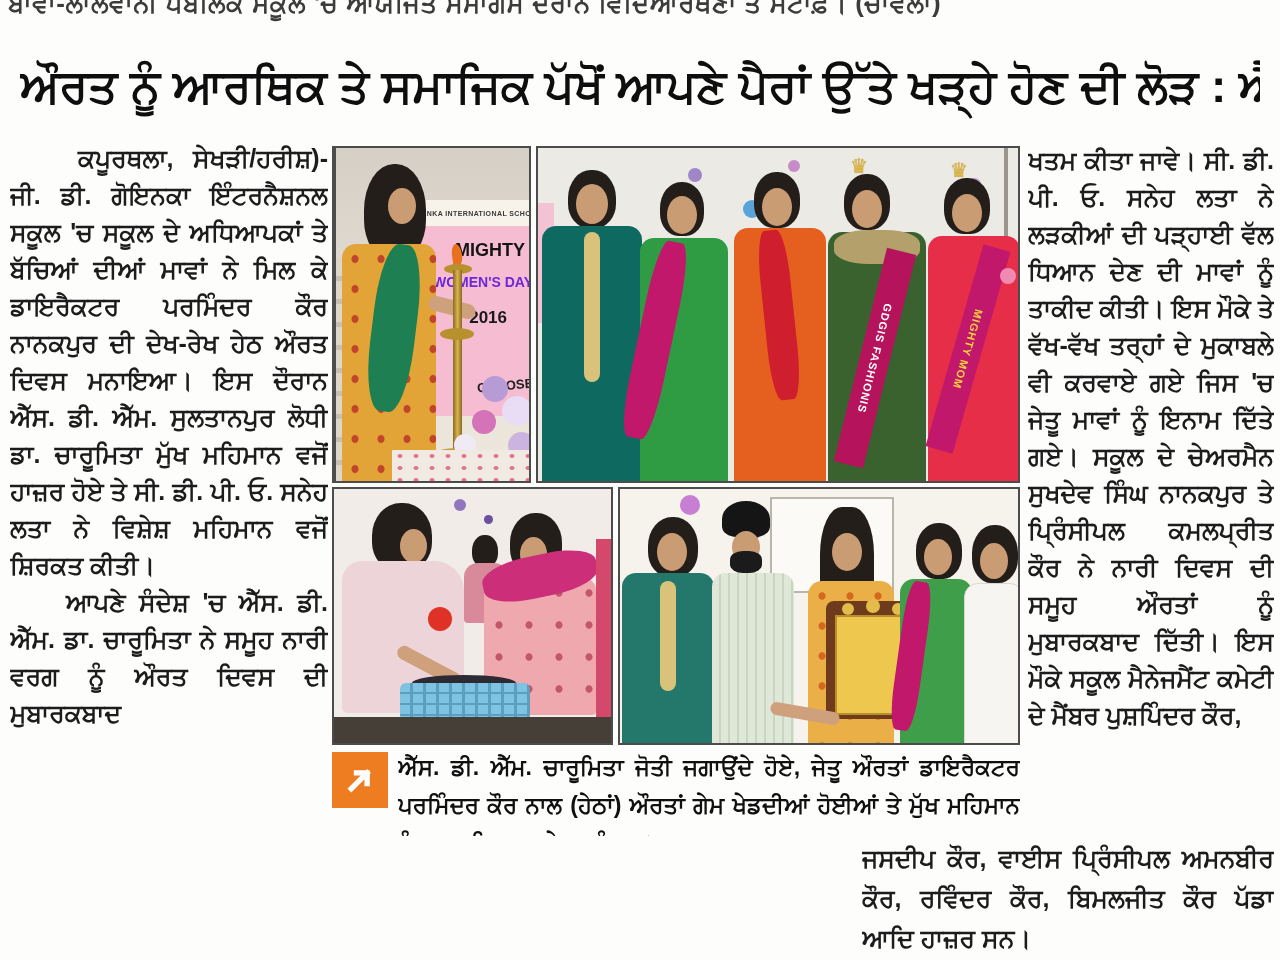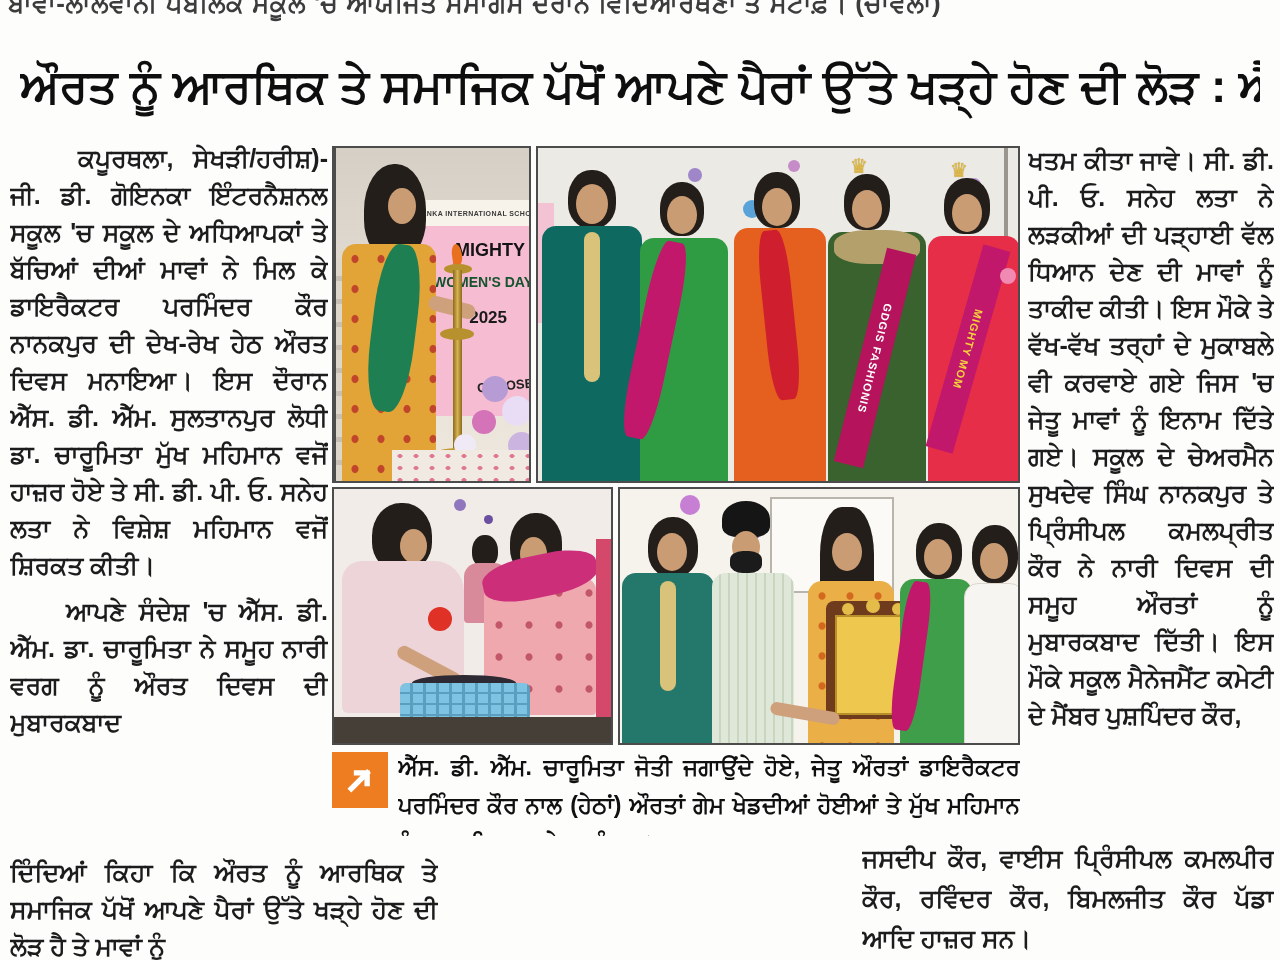--- a/index.html
+++ b/index.html
@@ -11,21 +11,21 @@
   .top-strip{position:absolute;left:8px;top:0;width:1120px;height:34px;overflow:hidden;}
   .top-strip .inner{position:relative;top:-12px;font-size:26px;font-weight:700;color:#3c3c3c;
     letter-spacing:.5px;white-space:nowrap;}
   
   .headline{position:absolute;left:20px;top:46px;width:1240px;height:82px;overflow:hidden;
     font-size:46px;line-height:80px;font-weight:800;color:#0e0e0e;text-align:center;white-space:nowrap;}
   
   .ptxt{font-weight:700;font-size:25px;line-height:37px;text-align:justify;color:#1c1c1c;}
   .col-left{position:absolute;left:10px;top:140px;width:318px;height:716px;overflow:hidden;}
   .col-left .p1{text-indent:68px;}
-  .col-left .p2{text-indent:56px;margin-top:9px;}
+  .col-left .p2{text-indent:56px;}
   .col-left-wide{position:absolute;left:10px;top:854px;width:428px;height:106px;overflow:hidden;}
   .col-right{position:absolute;left:1028px;top:142px;width:246px;height:694px;overflow:hidden;}
   .bottom-mid{position:absolute;left:442px;top:838px;width:408px;height:122px;overflow:hidden;}
   .bottom-right{position:absolute;left:862px;top:838px;width:412px;height:122px;overflow:hidden;}
   .bottom-mid .ptxt,.bottom-right .ptxt{line-height:40px;}
   
   .photo{position:absolute;box-sizing:border-box;border:2px solid #4c4c4c;overflow:hidden;background:#e9e5df;}
   #photo-lamp{left:332px;top:146px;width:199px;height:337px;border-left-width:4px;}
   #photo-group{left:536px;top:146px;width:484px;height:337px;}
   #photo-game{left:332px;top:487px;width:281px;height:258px;}
@@ -53,44 +53,41 @@
   <div class="top-strip">
     <div class="inner">ਬਾਵਾ-ਲਾਲਵਾਨੀ ਪਬਲਿਕ ਸਕੂਲ 'ਚ ਆਯੋਜਿਤ ਸਮਾਗਮ ਦੌਰਾਨ ਵਿਦਿਆਰਥਣਾਂ ਤੇ ਸਟਾਫ਼। (ਚਾਵਲਾ)</div>
   </div>
 
   <div class="headline">ਔਰਤ ਨੂੰ ਆਰਥਿਕ ਤੇ ਸਮਾਜਿਕ ਪੱਖੋਂ ਆਪਣੇ ਪੈਰਾਂ ਉੱਤੇ ਖੜ੍ਹੇ ਹੋਣ ਦੀ ਲੋੜ : ਐੱਸ. ਡੀ. ਐੱਮ. ਚਾਰੂਮਿਤਾ</div>
 
   <div class="col-left">
     <div class="ptxt p1">ਕਪੂਰਥਲਾ, ਸੇਖੜੀ/ਹਰੀਸ਼)-ਜੀ. ਡੀ. ਗੋਇਨਕਾ ਇੰਟਰਨੈਸ਼ਨਲ ਸਕੂਲ 'ਚ ਸਕੂਲ ਦੇ ਅਧਿਆਪਕਾਂ ਤੇ ਬੱਚਿਆਂ ਦੀਆਂ ਮਾਵਾਂ ਨੇ ਮਿਲ ਕੇ ਡਾਇਰੈਕਟਰ ਪਰਮਿੰਦਰ ਕੌਰ ਨਾਨਕਪੁਰ ਦੀ ਦੇਖ-ਰੇਖ ਹੇਠ ਔਰਤ ਦਿਵਸ ਮਨਾਇਆ। ਇਸ ਦੌਰਾਨ ਐੱਸ. ਡੀ. ਐੱਮ. ਸੁਲਤਾਨਪੁਰ ਲੋਧੀ ਡਾ. ਚਾਰੂਮਿਤਾ ਮੁੱਖ ਮਹਿਮਾਨ ਵਜੋਂ ਹਾਜ਼ਰ ਹੋਏ ਤੇ ਸੀ. ਡੀ. ਪੀ. ਓ. ਸਨੇਹ ਲਤਾ ਨੇ ਵਿਸ਼ੇਸ਼ ਮਹਿਮਾਨ ਵਜੋਂ ਸ਼ਿਰਕਤ ਕੀਤੀ।</div>
     <div class="ptxt p2">ਆਪਣੇ ਸੰਦੇਸ਼ 'ਚ ਐੱਸ. ਡੀ. ਐੱਮ. ਡਾ. ਚਾਰੂਮਿਤਾ ਨੇ ਸਮੂਹ ਨਾਰੀ ਵਰਗ ਨੂੰ ਔਰਤ ਦਿਵਸ ਦੀ ਮੁਬਾਰਕਬਾਦ</div>
   </div>
-  <div class="col-left-wide">
-    <div class="ptxt">ਦਿੰਦਿਆਂ ਕਿਹਾ ਕਿ ਔਰਤ ਨੂੰ ਆਰਥਿਕ ਤੇ ਸਮਾਜਿਕ ਪੱਖੋਂ ਆਪਣੇ ਪੈਰਾਂ ਉੱਤੇ ਖੜ੍ਹੇ ਹੋਣ ਦੀ ਲੋੜ ਹੈ ਤੇ ਮਾਵਾਂ ਨੂੰ</div>
-  </div>
 
   <div class="col-right">
     <div class="ptxt">ਖਤਮ ਕੀਤਾ ਜਾਵੇ। ਸੀ. ਡੀ. ਪੀ. ਓ. ਸਨੇਹ ਲਤਾ ਨੇ ਲੜਕੀਆਂ ਦੀ ਪੜ੍ਹਾਈ ਵੱਲ ਧਿਆਨ ਦੇਣ ਦੀ ਮਾਵਾਂ ਨੂੰ ਤਾਕੀਦ ਕੀਤੀ। ਇਸ ਮੌਕੇ ਤੇ ਵੱਖ-ਵੱਖ ਤਰ੍ਹਾਂ ਦੇ ਮੁਕਾਬਲੇ ਵੀ ਕਰਵਾਏ ਗਏ ਜਿਸ 'ਚ ਜੇਤੂ ਮਾਵਾਂ ਨੂੰ ਇਨਾਮ ਦਿੱਤੇ ਗਏ। ਸਕੂਲ ਦੇ ਚੇਅਰਮੈਨ ਸੁਖਦੇਵ ਸਿੰਘ ਨਾਨਕਪੁਰ ਤੇ ਪ੍ਰਿੰਸੀਪਲ ਕਮਲਪ੍ਰੀਤ ਕੌਰ ਨੇ ਨਾਰੀ ਦਿਵਸ ਦੀ ਸਮੂਹ ਔਰਤਾਂ ਨੂੰ ਮੁਬਾਰਕਬਾਦ ਦਿੱਤੀ। ਇਸ ਮੌਕੇ ਸਕੂਲ ਮੈਨੇਜਮੈਂਟ ਕਮੇਟੀ ਦੇ ਮੈਂਬਰ ਪੁਸ਼ਪਿੰਦਰ ਕੌਰ,</div>
   </div>
 
   <div class="bottom-right">
-    <div class="ptxt">ਜਸਦੀਪ ਕੌਰ, ਵਾਈਸ ਪ੍ਰਿੰਸੀਪਲ ਕਮਲਪੀਰ ਕੌਰ, ਰਵਿੰਦਰ ਕੌਰ, ਬਿਮਲਜੀਤ ਕੌਰ ਪੱਡਾ ਆਦਿ ਹਾਜ਼ਰ ਸਨ।</div>
+    <div class="ptxt">ਜਸਦੀਪ ਕੌਰ, ਵਾਈਸ ਪ੍ਰਿੰਸੀਪਲ ਅਮਨਬੀਰ ਕੌਰ, ਰਵਿੰਦਰ ਕੌਰ, ਬਿਮਲਜੀਤ ਕੌਰ ਪੱਡਾ ਆਦਿ ਹਾਜ਼ਰ ਸਨ।</div>
   </div>
 
   <div class="photo" id="photo-lamp">
     <div class="abs" style="inset:0;background:linear-gradient(180deg,#d6cfc6 0%,#e6dfd5 55%,#efe8de 100%);"></div>
     <div class="abs" style="left:0;top:110px;width:30px;height:227px;background:repeating-linear-gradient(180deg,#ddd6cb 0 18px,#c7bfb3 18px 23px);"></div>
 
     <div class="abs" style="left:70px;top:52px;width:128px;height:26px;background:#f7f3ea;display:flex;align-items:center;overflow:hidden;">
       <span style="font-size:7px;font-weight:800;color:#3a3a3a;letter-spacing:.4px;white-space:nowrap;padding-left:4px;">GOENKA INTERNATIONAL SCHOOL, KA</span>
     </div>
 
     <div class="abs" style="left:74px;top:78px;width:125px;height:190px;background:#f6bcd1;">
       <div style="position:absolute;right:10px;top:14px;font-size:18px;font-weight:900;color:#141414;">MIGHTY</div>
-      <div style="position:absolute;right:2px;top:48px;font-size:14px;font-weight:900;color:#14532d;white-space:nowrap;">WOMEN'S DAY</div>
-      <div style="position:absolute;right:28px;top:82px;font-size:17px;font-weight:900;color:#1a1a1a;">2025</div>
+      <div style="position:absolute;right:2px;top:48px;font-size:14px;font-weight:900;color:#6d28d9;white-space:nowrap;">WOMEN'S DAY</div>
+      <div style="position:absolute;right:28px;top:82px;font-size:17px;font-weight:900;color:#1a1a1a;">2016</div>
       <div style="position:absolute;right:2px;top:152px;font-size:13px;font-weight:900;color:#222;transform:rotate(-5deg);">CHOOSE</div>
     </div>
 
     <div class="hair" style="left:28px;top:16px;width:62px;height:96px;"></div>
     <div class="head" style="left:52px;top:40px;width:28px;height:36px;"></div>
     <div class="torso" style="left:6px;top:96px;width:94px;height:241px;background:#e2a437;background-image:radial-gradient(#c0452a 3px,transparent 4px);background-size:26px 30px;"></div>
     <div class="abs" style="left:36px;top:96px;width:44px;height:168px;background:#1d7f52;border-radius:40%;transform:rotate(7deg);"></div>
     <div class="abs" style="left:92px;top:152px;width:48px;height:15px;background:#cfa07c;border-radius:8px;transform:rotate(14deg);"></div>
 
     <div class="abs" style="left:116px;top:96px;width:10px;height:22px;background:#e8701f;border-radius:50% 50% 50% 0;transform:rotate(-8deg);"></div>

